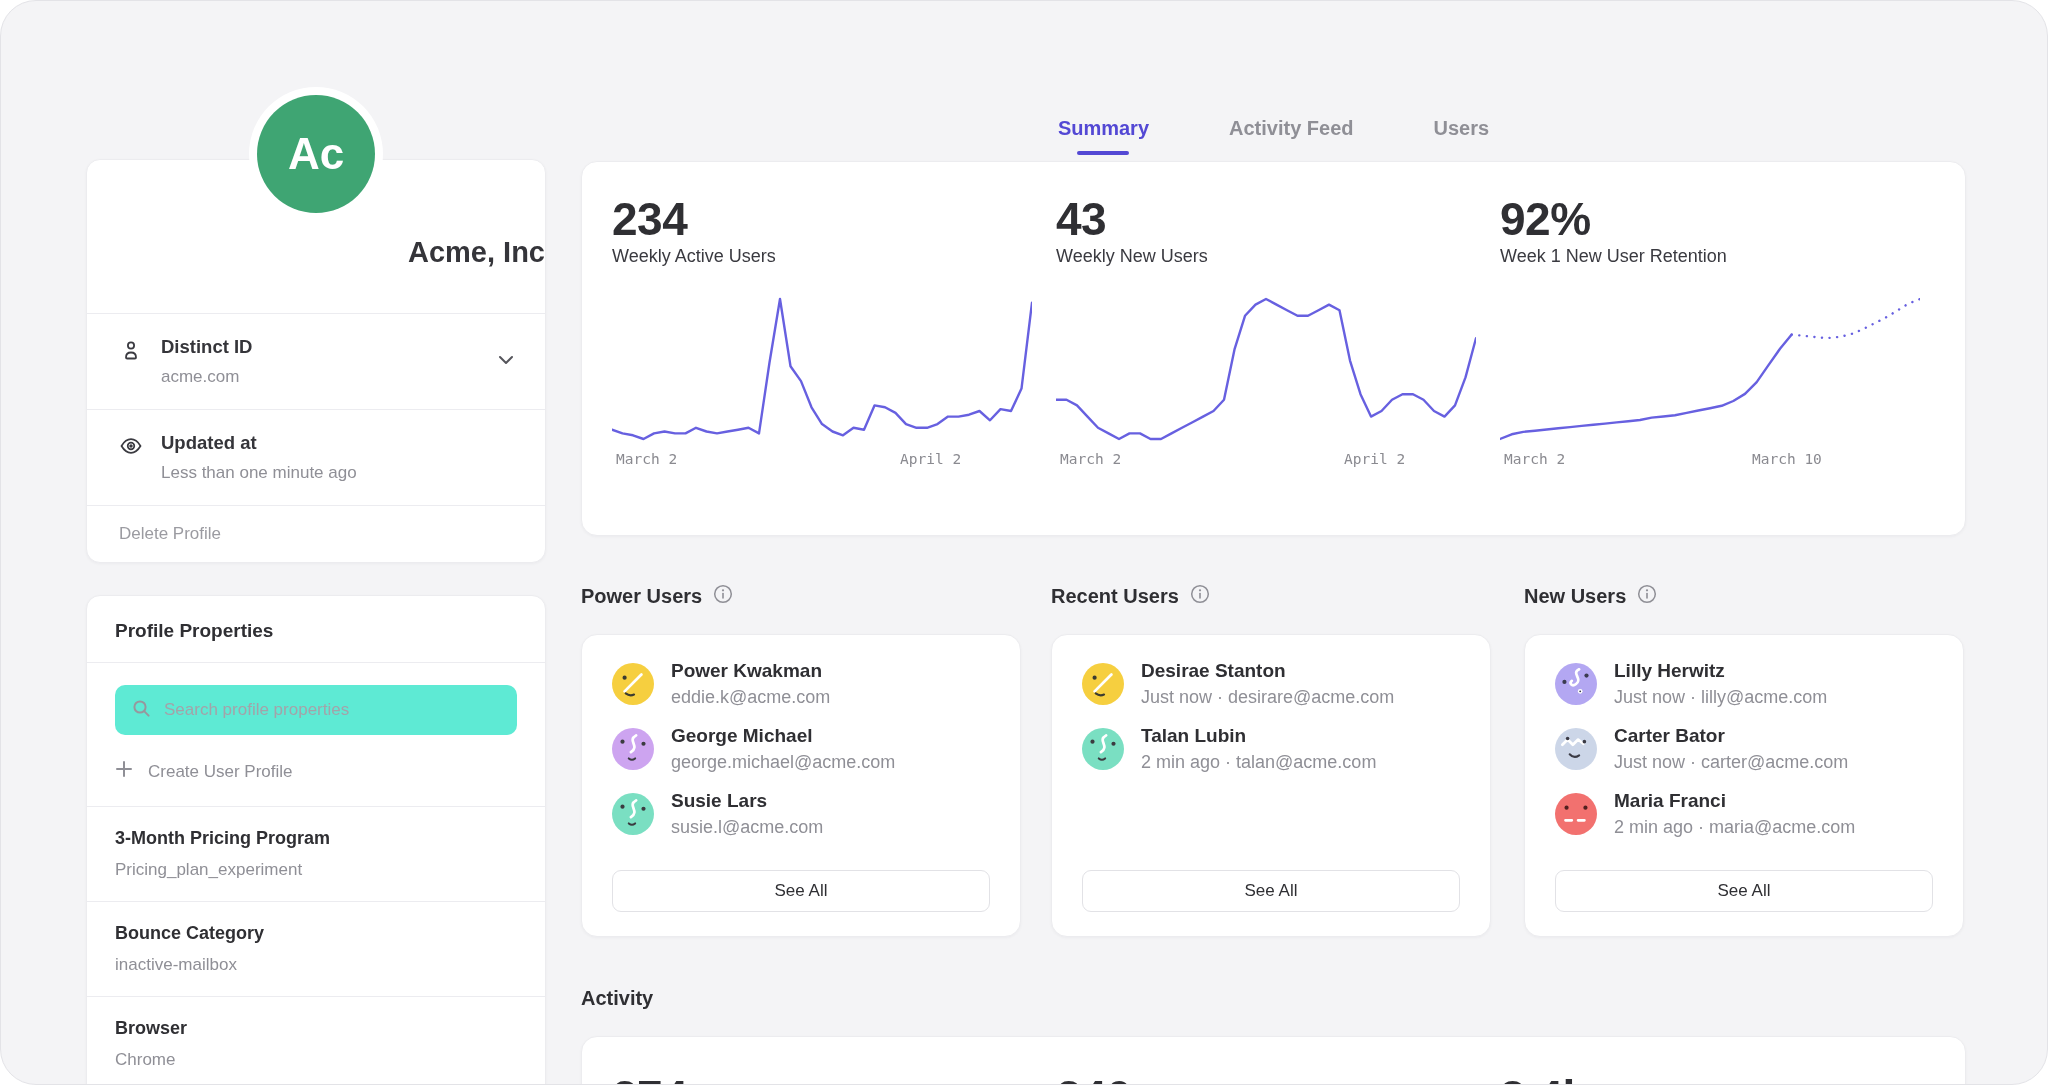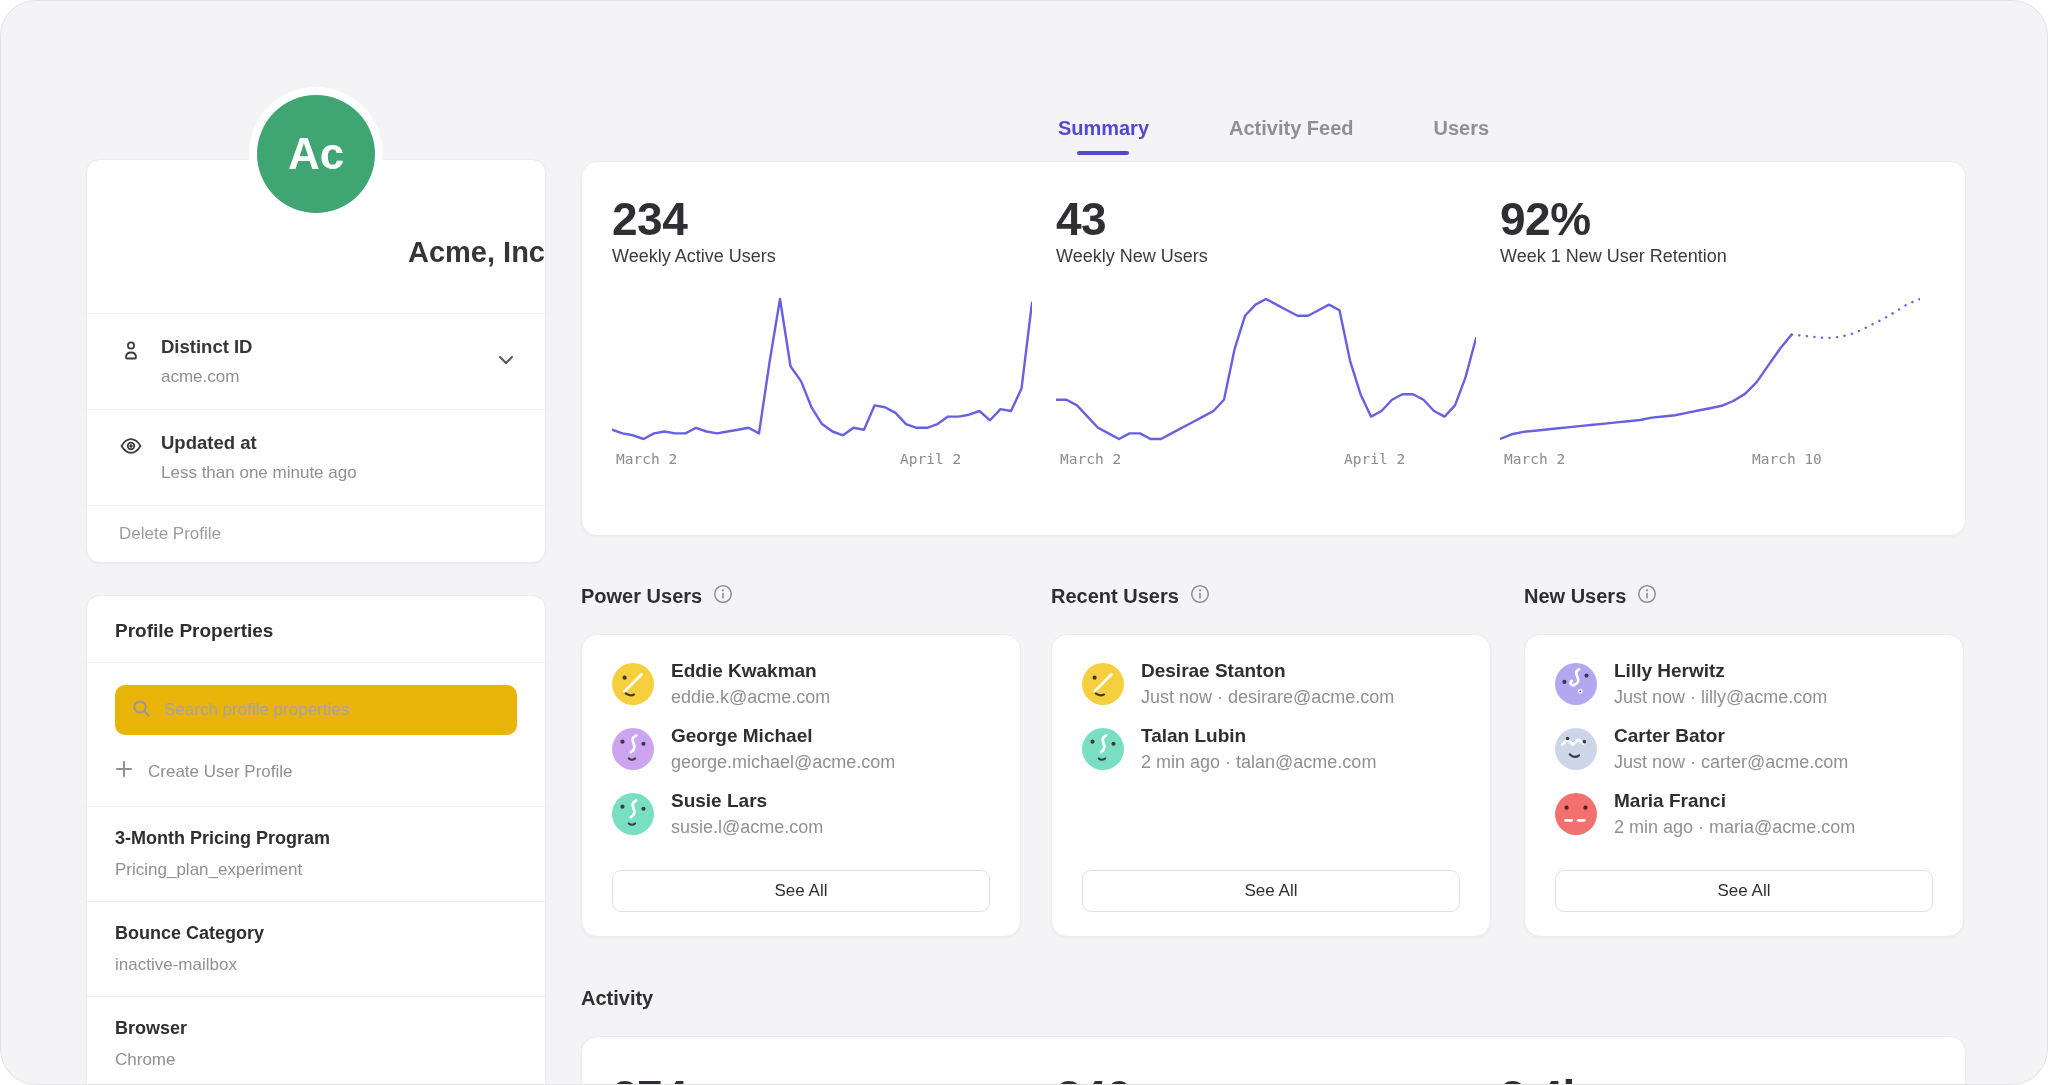--- a/index.html
+++ b/index.html
@@ -19,21 +19,21 @@
   .company-name { margin-top:76px; text-align:right; font-size:29px; font-weight:700; color:#35353a; padding-bottom:44px; border-bottom:1px solid #ececf0; }
   .id-row { display:flex; gap:16px; padding:22px 32px; border-bottom:1px solid #ececf0; position:relative; align-items:flex-start; }
   .id-row .icn { width:26px; padding-top:2px; flex:none; }
   .id-label { font-size:18.5px; font-weight:700; color:#35353a; }
   .id-value { font-size:17px; color:#8f8f96; margin-top:9px; }
   .row-chevron { position:absolute; right:28px; top:50%; transform:translateY(-50%); }
   .delete-row { padding:18px 32px; font-size:17px; color:#9b9ba1; cursor:pointer; }
 
   .props-card { position:absolute; left:85px; top:594px; width:460px; height:540px; z-index:2; }
   .props-title { padding:24px 28px 20px; font-size:19px; font-weight:700; color:#2f2f33; border-bottom:1px solid #ececf0; }
-  .search-box { margin:22px 28px 0; height:50px; background:#eab308; border-radius:10px; display:flex; align-items:center; padding:0 16px; gap:12px; }
+  .search-box { margin:22px 28px 0; height:50px; background:#5eead4; border-radius:10px; display:flex; align-items:center; padding:0 16px; gap:12px; }
   .search-box input { border:none; outline:none; background:transparent; font-size:17px; color:#4a4a50; width:100%; font-family:"Liberation Sans", sans-serif; }
   .search-box input::placeholder { color:#a3a3a9; }
   .create-row { margin:25px 28px 23px; display:flex; align-items:center; gap:15px; font-size:17px; color:#8f8f96; cursor:pointer; border-bottom:none; }
   .props-divider { border-bottom:1px solid #ececf0; }
   .prop-item { padding:21px 28px; border-bottom:1px solid #ececf0; }
   .prop-name { font-size:18px; font-weight:700; color:#2f2f33; }
   .prop-value { font-size:17px; color:#8f8f96; margin-top:11px; }
 
   
   .tabs { position:absolute; left:580px; top:116px; width:1385px; display:flex; justify-content:center; gap:80px; }
@@ -228,21 +228,21 @@
   </div>
 
   <div class="users-card card" style="left:580px">
     <div class="user-row">
       <span class="avatar" style="background: rgb(246, 207, 63);"><svg viewBox="0 0 40 40" width="100%" height="100%">
             <circle cx="12" cy="14" r="2" fill="#3b3b30"></circle>
             <path d="M12 27 L28 11" stroke="#fff" stroke-width="2.6" fill="none" stroke-linecap="round"></path>
             <path d="M13 29 q4 3 8 1" stroke="#3b3b30" stroke-width="2" fill="none" stroke-linecap="round"></path>
           </svg></span>
       <div>
-          <div class="user-name">Eddie Kwakman</div>
+          <div class="user-name">Power Kwakman</div>
         <div class="user-sub">eddie.k@acme.com</div>
         </div>
     </div>
     <div class="user-row">
       <span class="avatar" style="background: rgb(205, 164, 240);"><svg viewBox="0 0 40 40" width="100%" height="100%">
             <circle cx="10" cy="13" r="2" fill="#3b3b40"></circle>
             <circle cx="30" cy="15" r="2" fill="#3b3b40"></circle>
             <path d="M23 7 C14 12 27 17 18 23" stroke="#fff" stroke-width="2.6" fill="none" stroke-linecap="round"></path>
             <path d="M16 29 q3 2.5 6 0" stroke="#3b3b40" stroke-width="2" fill="none" stroke-linecap="round"></path>
           </svg></span>

